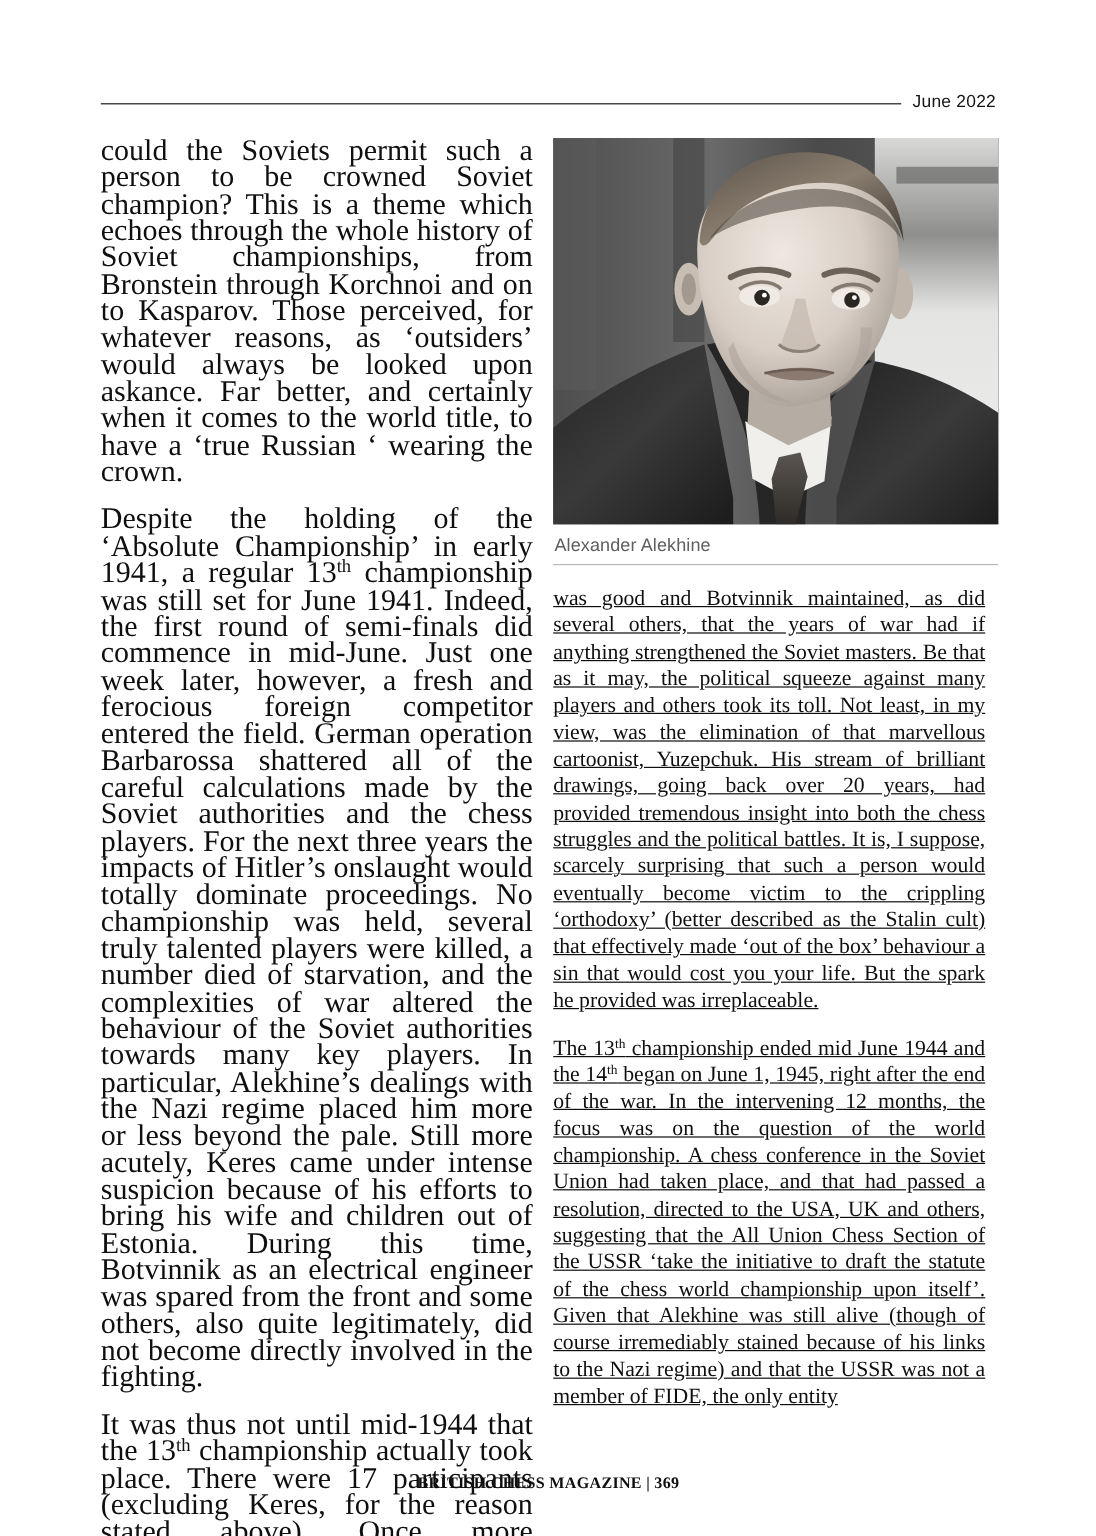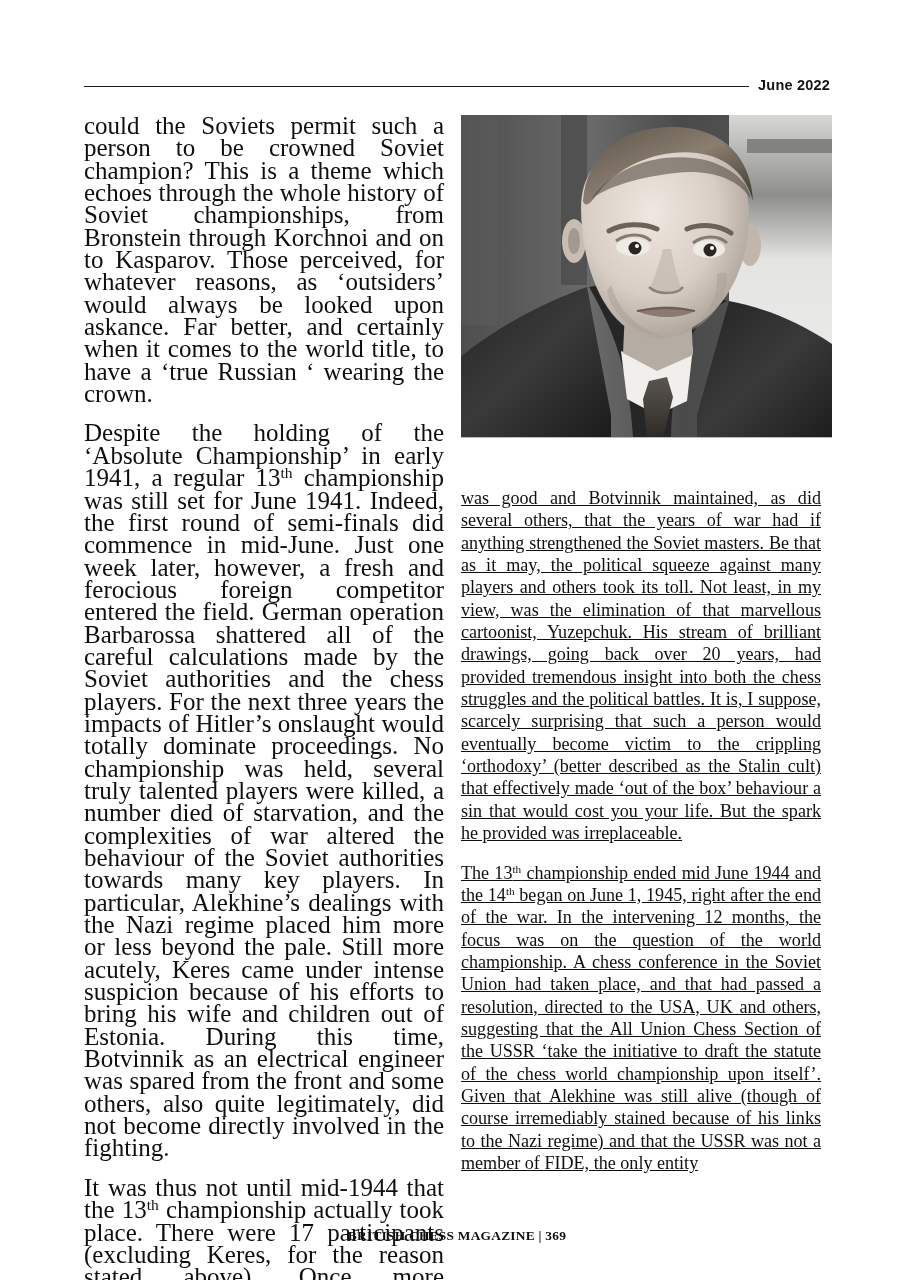--- a/index.html
+++ b/index.html
@@ -38,21 +38,21 @@
   }
   .runhead .rule {
     flex: 1 1 auto;
     height: 0;
     border-top: 1.6px solid #1a1a1a;
     margin-top: 2px;
   }
   .runhead .date {
     flex: 0 0 auto;
     font-family: "Liberation Sans", sans-serif;
-    font-weight: bold;
+    font-weight: normal;
     font-size: 14.5px;
     letter-spacing: 0.2px;
     color: #141414;
     white-space: nowrap;
   }
 
   
   .columns {
     position: absolute;
     left: 84px;
@@ -235,20 +235,21 @@
         <path d="M 202 134 C 198 152 192 164 190 172 C 196 180 214 180 220 172 C 216 162 212 146 210 134" fill="#c5bab0" opacity="0.75"></path>
         <path d="M 188 172 C 196 180 216 180 222 172" stroke="#8c8278" stroke-width="2.5" fill="none"></path>
 
         <path d="M 176 196 C 194 190 218 190 234 196 C 218 204 194 204 176 196 Z" fill="#8a7a70"></path>
         <path d="M 176 196 C 196 192 216 192 234 196" stroke="#6a5c53" stroke-width="2" fill="none"></path>
 
         <path d="M 150 170 C 158 196 176 214 200 220 C 176 222 150 200 146 176 Z" fill="#a89e95" opacity="0.5"></path>
         <path d="M 256 158 C 258 186 242 212 210 222 C 244 216 266 190 266 158 Z" fill="#a89e95" opacity="0.45"></path>
       </svg>
     </div>
+    <div class="caption">Alexander Alekhine</div>
     <div class="caption-rule"></div>
   </div>
 
   <div class="columns">
     <div class="col col-left">
         <p class="body-par">could the Soviets permit such a person to be crowned Soviet champion? This is a theme which echoes through the whole history of Soviet championships, from Bronstein through Korchnoi and on to Kasparov. Those perceived, for whatever reasons, as ‘outsiders’ would always be looked upon askance. Far better, and certainly when it comes to the world title, to have a ‘true Russian ‘ wearing the crown.</p>
         <p class="body-par">Despite the holding of the ‘Absolute Championship’ in early 1941, a regular 13<sup>th</sup> championship was still set for June 1941. Indeed, the first round of semi-finals did commence in mid-June. Just one week later, however, a fresh and ferocious foreign competitor entered the field. German operation Barbarossa shattered all of the careful calculations made by the Soviet authorities and the chess players. For the next three years the impacts of Hitler’s onslaught would totally dominate proceedings. No championship was held, several truly talented players were killed, a number died of starvation, and the complexities of war altered the behaviour of the Soviet authorities towards many key players. In particular, Alekhine’s dealings with the Nazi regime placed him more or less beyond the pale. Still more acutely, Keres came under intense suspicion because of his efforts to bring his wife and children out of Estonia. During this time, Botvinnik as an electrical engineer was spared from the front and some others, also quite legitimately, did not become directly involved in the fighting.</p>
         <p class="body-par">It was thus not until mid-1944 that the 13<sup>th</sup> championship actually took place. There were 17 participants (excluding Keres, for the reason stated above). Once more Botvinnik won by a clear margin, followed by Smyslov and Bondarevsky. Two new brilliant attacking players appeared for the first time, namely Bronstein and Tolush. The former had stunning results against the leading players, including a fine victory against Botvinnik, but was much less impressive against lower-ranked players. Overall, the standard of play</p>
       </div>
     <div class="col col-right">

